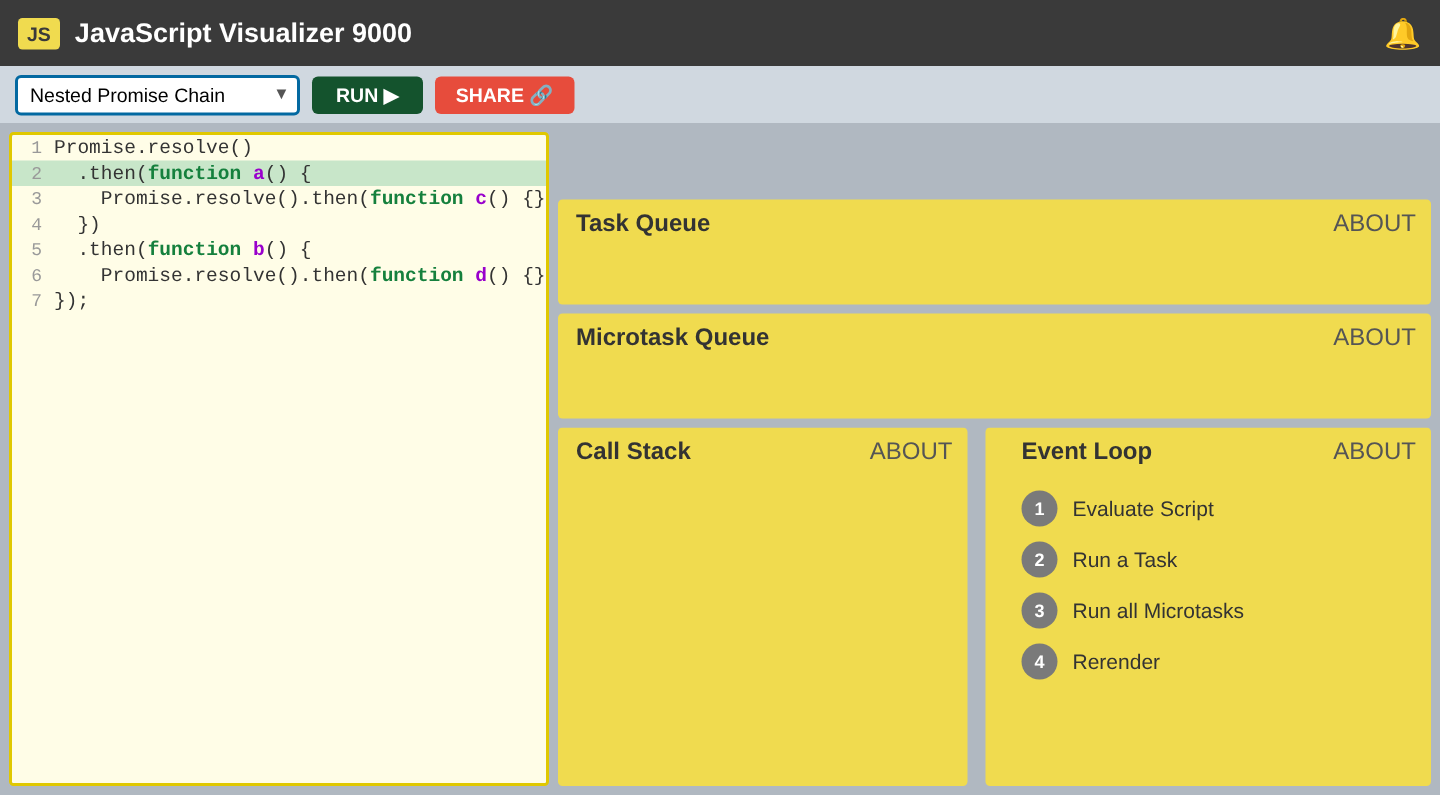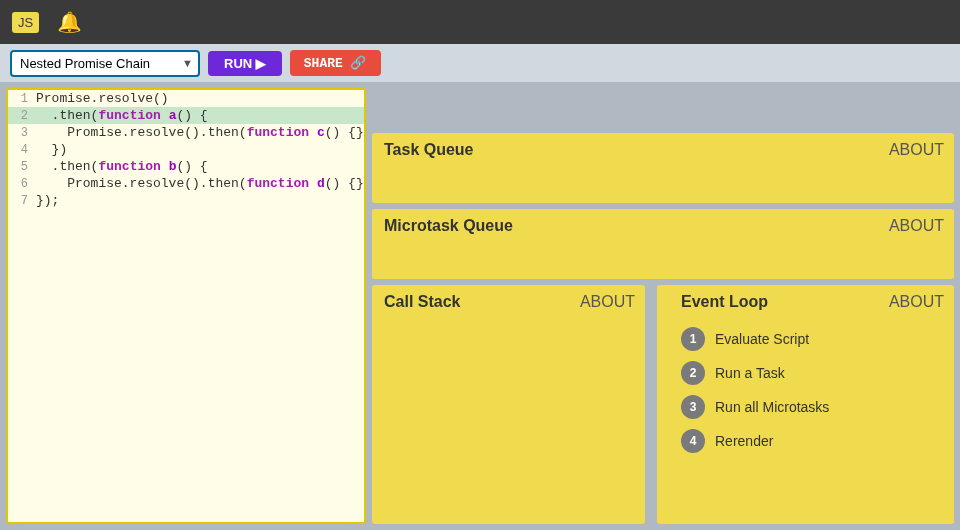--- a/index.html
+++ b/index.html
@@ -18,21 +18,21 @@
       background: #3a3a3a;
       display: flex;
       align-items: center;
       padding: 0 12px;
       height: 44px;
       flex-shrink: 0;
     }
     #js-badge {
       background: #f0db4f;
       color: #3a3a3a;
-      font-weight: normal;
+      font-weight: bold;
       font-size: 13px;
       padding: 3px 6px;
       border-radius: 3px;
       margin-right: 10px;
     }
     #app-title {
       color: #fff;
       font-size: 18px;
       font-weight: bold;
       flex: 1;
@@ -65,21 +65,21 @@
     .select-arrow {
       position: absolute;
       right: 7px;
       top: 50%;
       transform: translateY(-50%);
       pointer-events: none;
       color: #555;
       font-size: 11px;
     }
     #run-button {
-      background: #6d28d9;
+      background: #14532d;
       color: #fff;
       border: none;
       border-radius: 4px;
       padding: 5px 16px;
       font-size: 13px;
       font-weight: bold;
       cursor: pointer;
       display: flex;
       align-items: center;
       gap: 5px;
@@ -89,21 +89,20 @@
       color: #fff;
       border: none;
       border-radius: 4px;
       padding: 5px 14px;
       font-size: 13px;
       font-weight: bold;
       cursor: pointer;
       display: flex;
       align-items: center;
       gap: 5px;
-      font-family: Liberation Mono, monospace;
     }
 
     
     #main {
       display: flex;
       flex: 1;
       overflow: hidden;
     }
 
     
@@ -132,21 +131,21 @@
       width: 28px;
       text-align: right;
       padding-right: 8px;
       flex-shrink: 0;
       user-select: none;
       font-size: 12px;
     }
     .line-content {
       color: #333;
     }
-    .kw { color: #a21caf; font-weight: bold; }
+    .kw { color: #15803d; font-weight: bold; }
     .fn-name { color: #9900cc; font-weight: bold; }
 
     
     #right-panel {
       flex: 1;
       display: flex;
       flex-direction: column;
       padding: 6px 6px 6px 0;
       gap: 6px;
       overflow: hidden;
@@ -259,20 +258,21 @@
       margin-left: 8px;
       color: #f0db4f;
       font-size: 20px;
     }
   </style>
 </head>
 <body>
 
 <div id="header">
   <span id="js-badge">JS</span>
+  <span id="app-title">JavaScript Visualizer 9000</span>
   <span id="bell-area">🔔</span>
 </div>
 
 <div id="toolbar">
   <div class="select-wrapper">
     <select id="scenario-select">
       <option value="Nested Promise Chain">Nested Promise Chain</option>
     </select>
     <span class="select-arrow">▼</span>
   </div>

